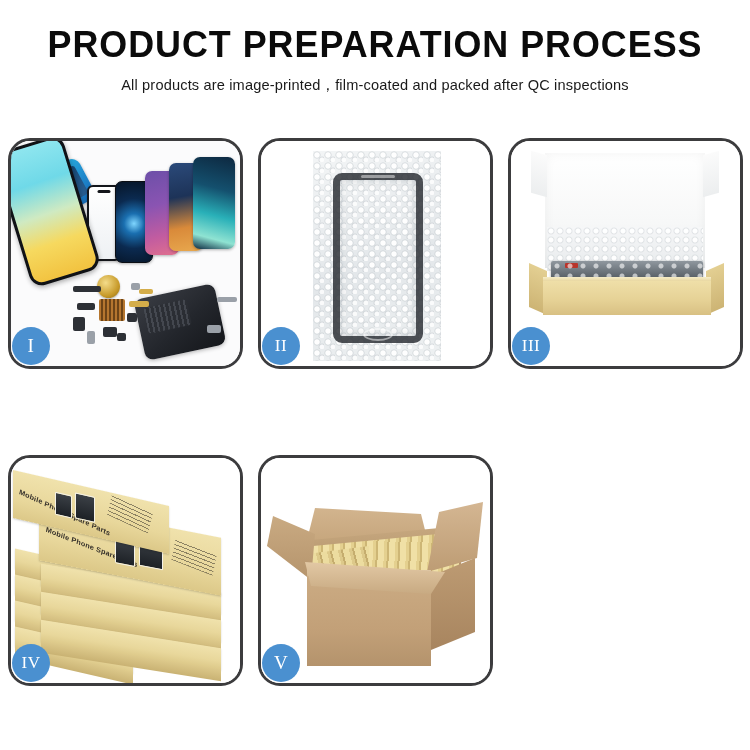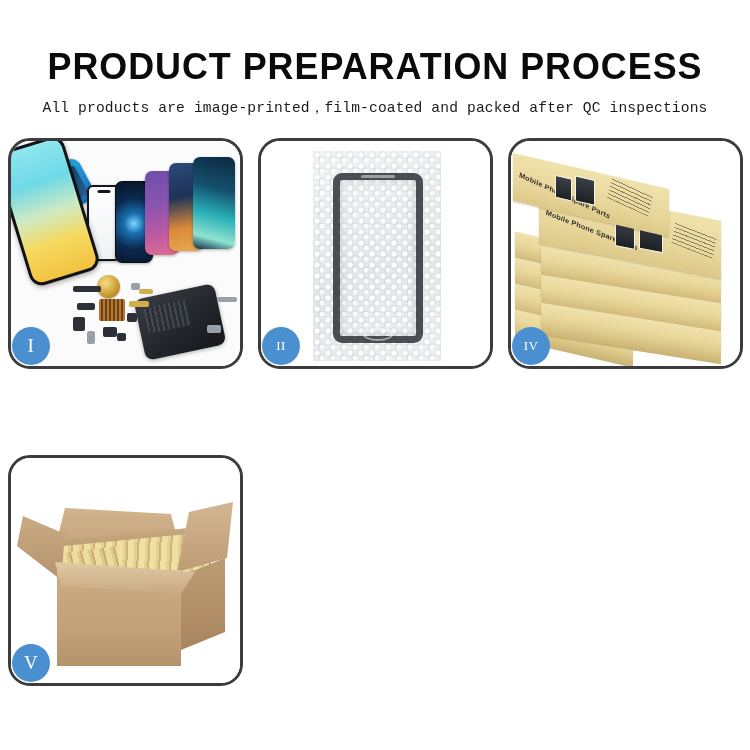--- a/index.html
+++ b/index.html
@@ -19,35 +19,35 @@
     height: 750px;
     background: #ffffff;
   }
 
   
   .header {
     position: absolute;
     top: 0; left: 0;
     width: 750px;
     text-align: center;
-    padding-top: 48px;
+    padding-top: 26px;
   }
   .title {
     font-family: "Liberation Sans", sans-serif;
     font-size: 37px;
     font-weight: 700;
     letter-spacing: 1.0px;
     color: #0b0b0b;
     line-height: 1.05;
     transform: scaleX(0.97);
     white-space: nowrap;
   }
   .subtitle {
     margin-top: 11px;
-    font-family: Liberation Mono, monospace;
+    font-family: Liberation Sans, sans-serif;
     font-size: 14.6px;
     font-weight: 400;
     color: #1a1a1a;
     letter-spacing: 0.15px;
     white-space: nowrap;
   }
 
   
   .grid {
     position: absolute;
@@ -87,21 +87,21 @@
     border-radius: 50%;
     background: #4a90d0;
     color: #ffffff;
     font-family: "Liberation Serif", serif;
     font-size: 19px;
     line-height: 38px;
     text-align: center;
     letter-spacing: 0.5px;
     z-index: 40;
   }
-  .badge.wide { font-size: 13px; }
+  .badge.wide { font-size: 17px; }
 
   
   .p1 .panel-inner { background: #fbfbfc; }
   .scr {
     position: absolute;
     border-radius: 7px;
     box-shadow: 0 1px 3px rgba(0,0,0,.30);
   }
   
   .p1-blue {
@@ -450,20 +450,34 @@
       <div class="panel-inner">
         <div class="p2-bubble">
           <div class="p2-glass">
             <div class="p2-home"></div>
           </div>
         </div>
       </div>
       <div class="badge wide">II</div>
     </div>
 
+    <div class="panel p3">
+      <div class="panel-inner">
+        <div class="p3-lid"></div>
+        <div class="p3-foam"></div>
+        <div class="p3-box-left"></div>
+        <div class="p3-box-right"></div>
+        <div class="p3-prod">
+          <div class="p3-prod-red"></div>
+        </div>
+        <div class="p3-box-rim"></div>
+        <div class="p3-box-front"></div>
+      </div>
+      <div class="badge wide">III</div>
+    </div>
 
     <div class="panel p4">
       <div class="panel-inner">
         <div class="stack">
 
           <div class="kbox" style="left:4px;  top:104px; width:118px; height:20px; transform:skewY(13deg);">
               <div class="side"></div>
             </div>
           <div class="kbox" style="left:4px;  top:130px; width:118px; height:20px; transform:skewY(13deg);">
               <div class="side"></div>

